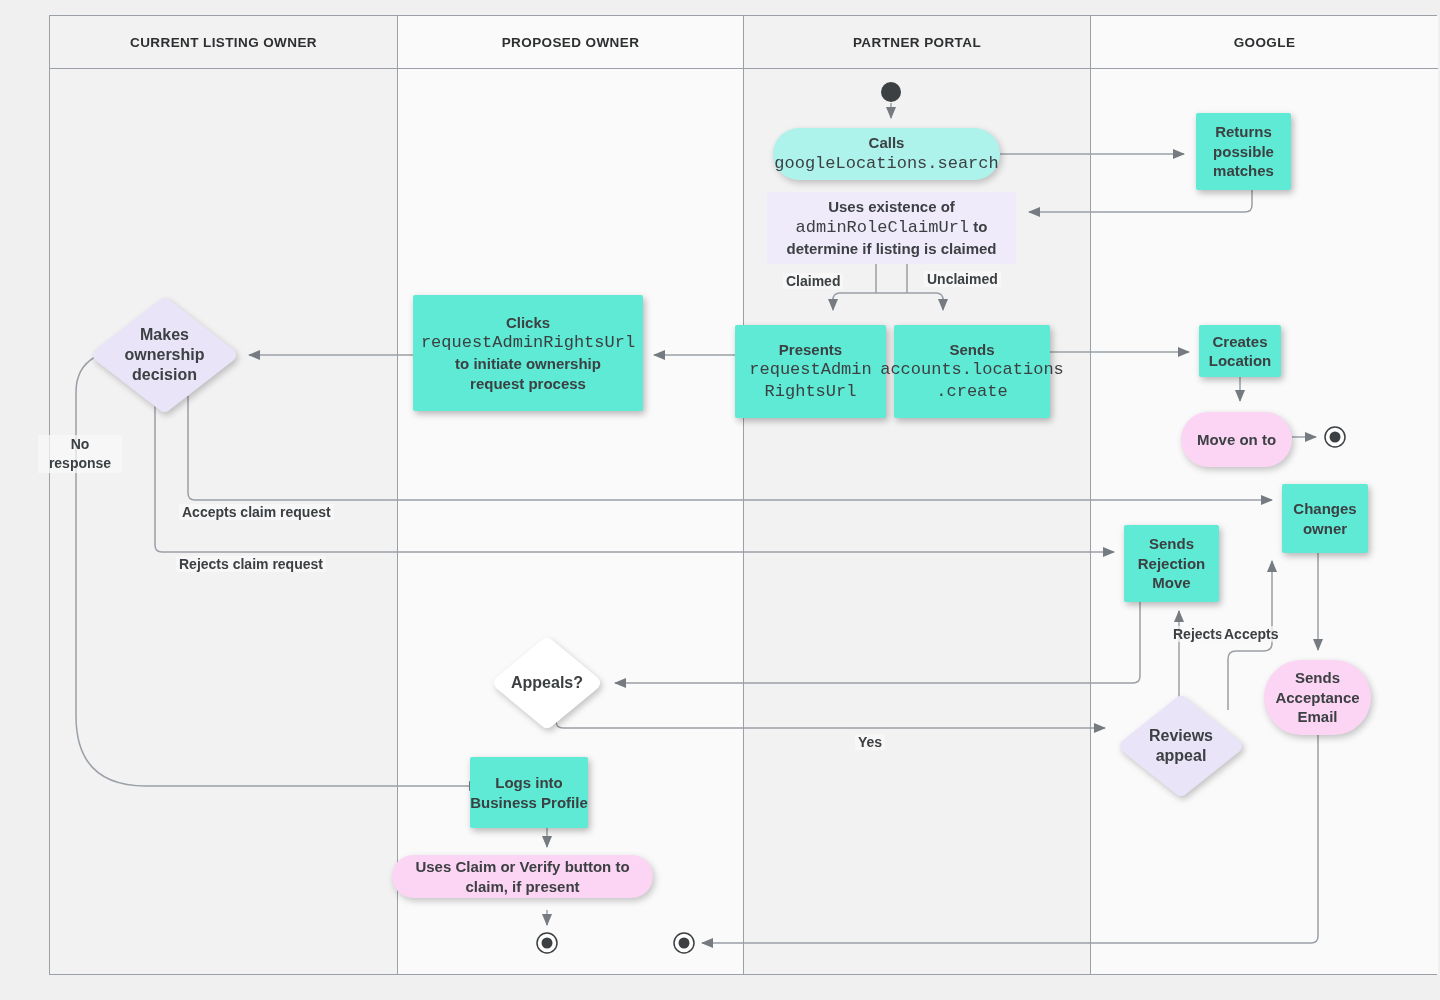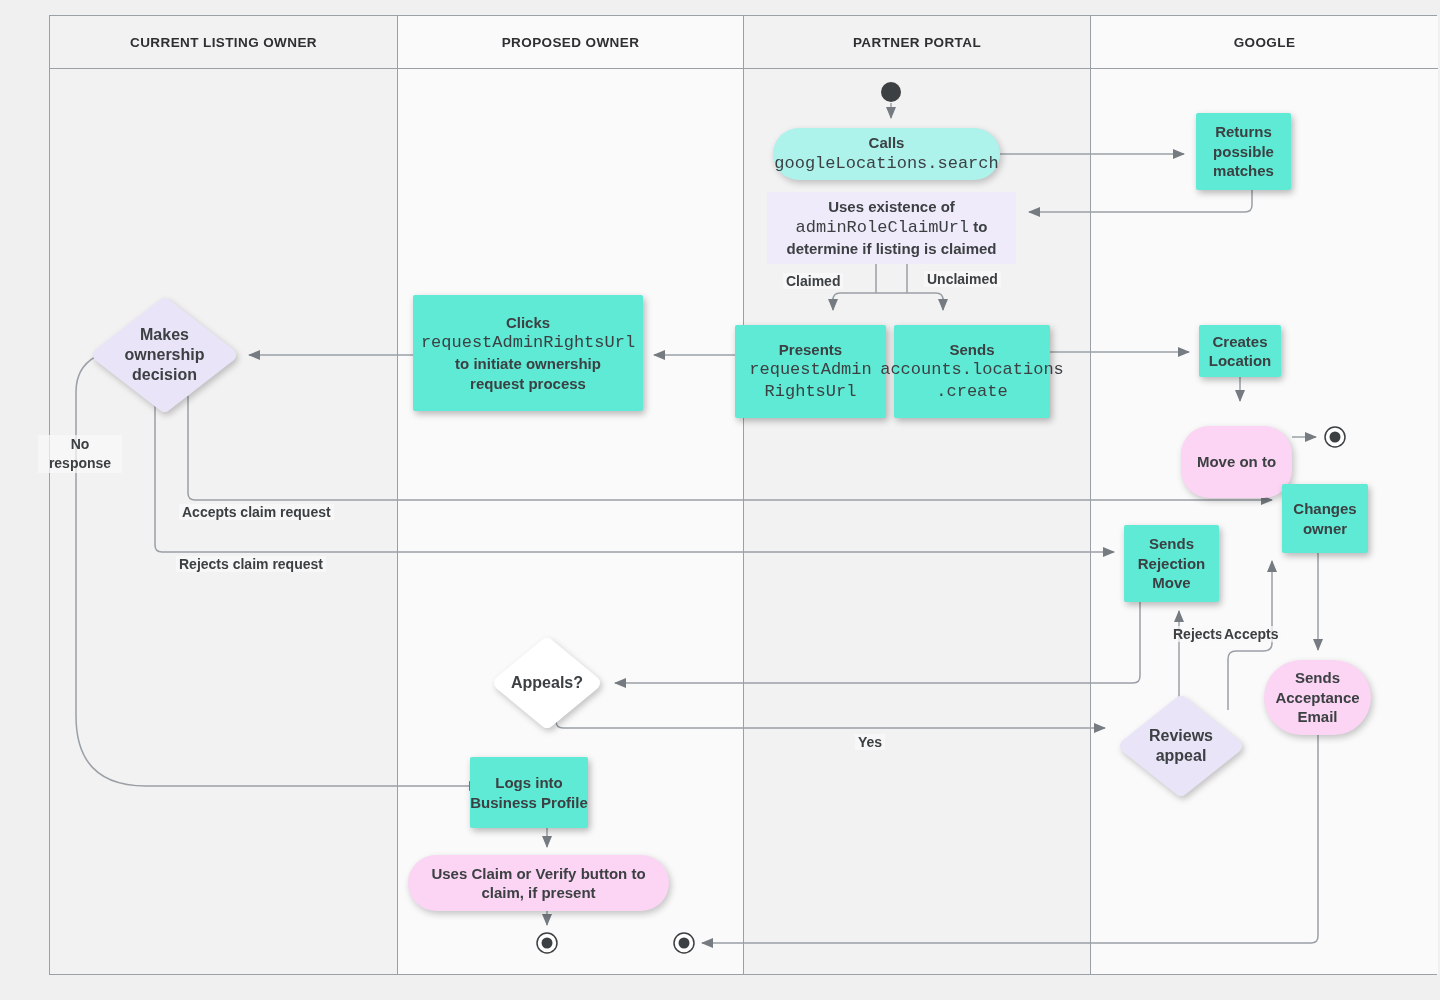--- a/index.html
+++ b/index.html
@@ -149,21 +149,21 @@
 
 <div class="diamond" style="left:92px;top:297px;width:145px;height:116px">
   <svg width="145" height="116" viewBox="0 0 145 116">
       <polygon class="dfill-lav" points="72.5,8 137,58 72.5,108 8,58"></polygon>
     </svg>
   <div class="dlabel" style="padding:0 24px">Makes ownership decision</div>
 </div>
 
 <div class="node box" style="left:1199px;top:325px;width:82px;height:52px">Creates Location</div>
 
-<div class="node pill pink" style="left:1181px;top:426px;width:111px;height:72px">Move on to</div>
+<div class="node pill pink" style="left:1181px;top:412px;width:111px;height:55px">Move on to</div>
 
 <div class="node box" style="left:1282px;top:484px;width:86px;height:69px">Changes owner</div>
 
 <div class="node box" style="left:1124px;top:525px;width:95px;height:77px">Sends Rejection Move</div>
 
 <div class="diamond" style="left:493px;top:637px;width:108px;height:92px">
   <svg width="108" height="92" viewBox="0 0 108 92">
       <polygon class="dfill-white" points="54,8 100,46 54,84 8,46"></polygon>
     </svg>
   <div class="dlabel">Appeals?</div>
@@ -173,13 +173,13 @@
   <svg width="124" height="102" viewBox="0 0 124 102">
       <polygon class="dfill-lav" points="62,8 116,51 62,94 8,51"></polygon>
     </svg>
   <div class="dlabel" style="padding:0 20px">Reviews appeal</div>
 </div>
 
 <div class="node pill pink round" style="left:1264px;top:660px;width:107px;height:75px;padding:0 6px">Sends Acceptance Email</div>
 
 <div class="node box" style="left:470px;top:757px;width:118px;height:71px">Logs into Business Profile</div>
 
-<div class="node pill pink" style="left:408px;top:855px;width:261px;height:56px;padding:6px 14px">Uses Claim or Verify button to claim, if present</div>
+<div class="node pill pink" style="left:392px;top:855px;width:261px;height:43px;padding:6px 14px">Uses Claim or Verify button to claim, if present</div>
 
 </body></html>

